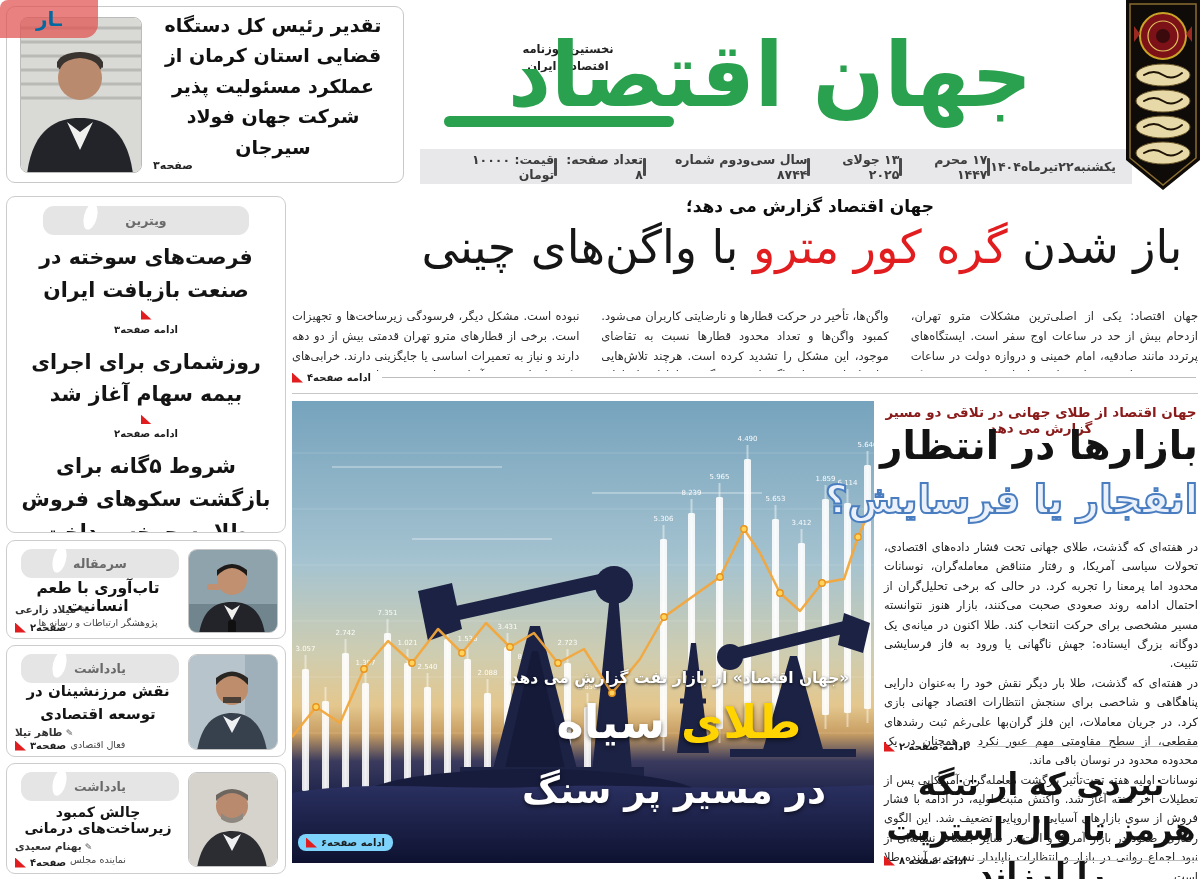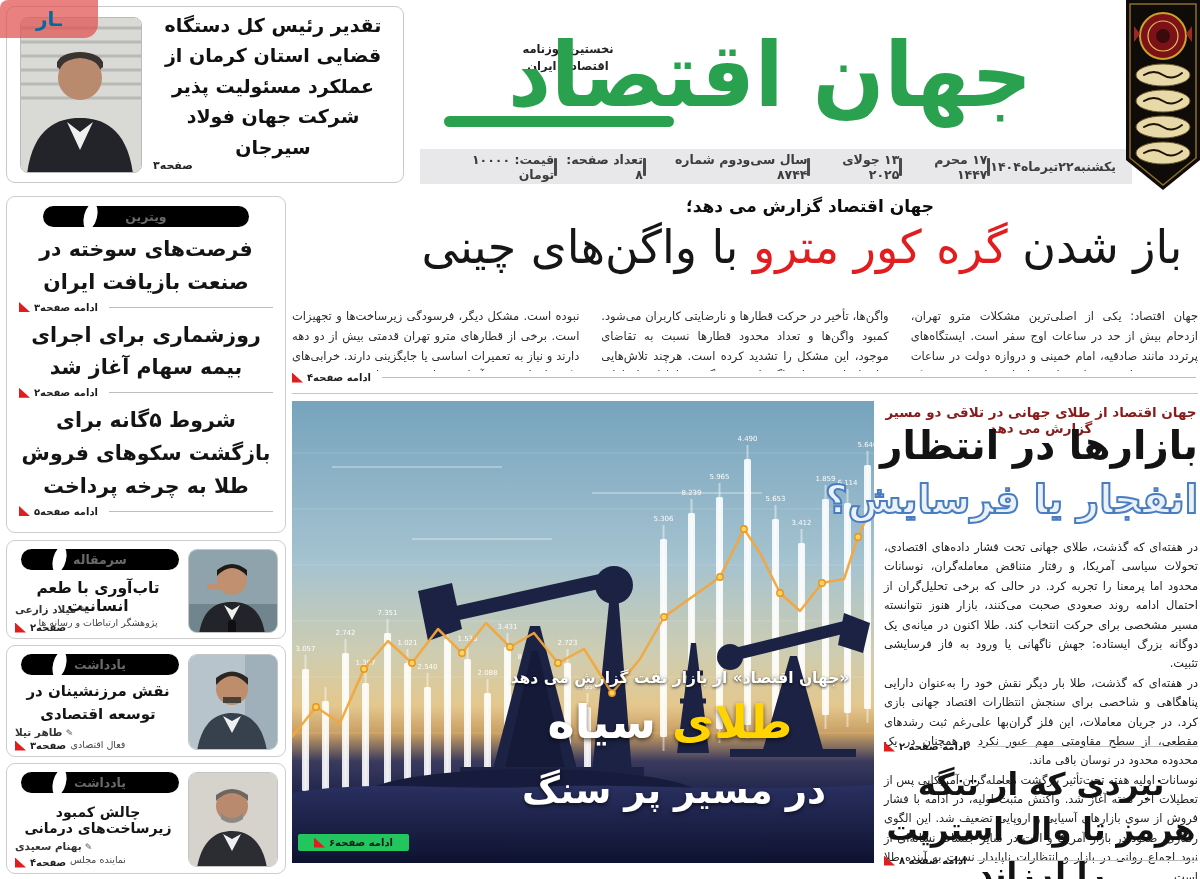--- a/index.html
+++ b/index.html
@@ -38,42 +38,42 @@
 
   
   .cont { display:flex; align-items:center; direction:ltr; gap:4px; }
   .flag { width:11px; height:10px; background:#e21d1f; clip-path:polygon(0 0, 100% 100%, 0 100%); flex:0 0 auto; }
   .cont-txt { font-size:10px; font-weight:bold; color:#1c1c1c; direction:rtl; white-space:nowrap; }
   .cont-line { flex:1; border-top:1px solid #bdbdbd; margin-left:7px; }
 
   
   #oil-photo { left:292px; top:401px; width:582px; height:462px; overflow:hidden; background:#0d1130; }
   #oil-kicker { right:14px; top:268px; width:360px; text-align:center; color:#fff; font-size:15.5px; font-weight:bold; text-shadow:0 1px 3px rgba(0,0,0,.8); }
-  #oil-h1 { right:34px; top:294px; width:340px; text-align:center; font-size:46px; font-weight:bold; text-shadow:0 2px 4px rgba(0,0,0,.6); color:#fff; }
+  #oil-h1 { right:25px; top:294px; width:340px; text-align:center; font-size:46px; font-weight:bold; text-shadow:0 2px 4px rgba(0,0,0,.6); color:#fff; }
   #oil-h1 .gold { color:#ffd400; }
   #oil-h2 { right:40px; top:368px; width:320px; text-align:center; font-size:37px; font-weight:bold; color:#fff; text-shadow:0 2px 4px rgba(0,0,0,.6); }
-  #oil-cont { left:6px; bottom:12px; background:#22c55e; padding:3px 16px; border-radius:2px; }
+  #oil-cont { left:6px; bottom:12px; background:#7dd3fc; padding:3px 8px; border-radius:8px; }
 
   
   #gold-kicker { left:884px; top:404px; width:314px; text-align:center; font-size:13.5px; font-weight:bold; color:#8a1b1b; }
   #gold-h-black { left:884px; top:423px; width:314px; text-align:center; font-size:39px; font-weight:bold; color:#131313; white-space:nowrap; }
   #gold-h-blue { left:884px; top:477px; width:314px; text-align:center; font-size:39px; font-weight:bold; color:#eaf1fa; -webkit-text-stroke:2px #4a7dc0; text-shadow:0 0 2px #a9c2e2; white-space:nowrap; }
   #gold-body { left:884px; top:538px; width:314px; font-size:11.4px; line-height:1.7; text-align:justify; color:#222; }
   #gold-cont { left:884px; top:741px; width:314px; }
   #hormuz-headline { left:884px; top:762px; width:314px; text-align:center; font-size:31px; font-weight:bold; line-height:1.45; color:#131313; }
   #hormuz-cont { left:884px; top:855px; width:314px; }
 
   
   .side-box { position:absolute; left:6px; width:280px; border:1px solid #cdcdcd; border-radius:9px; background:#fff; overflow:hidden; }
-  .tab { position:relative; background:#000000; border-radius:11px; height:21px; display:flex; align-items:center; justify-content:center; font-size:12.5px; font-weight:bold; color:#6a6a6a; }
+  .tab { position:relative; background:#e5e5e5; border-radius:11px; height:29px; display:flex; align-items:center; justify-content:center; font-size:12.5px; font-weight:bold; color:#6a6a6a; }
   .tab-notch { position:absolute; left:20%; top:-3px; width:13px; height:27px; background:#fff; border-radius:50%; transform:rotate(14deg); }
   #vitrin-box { top:196px; height:337px; padding:9px 12px 6px; }
   #vitrin-box .tab { width:206px; margin:0 auto; }
   .vitrin-title { text-align:center; font-size:20.5px; font-weight:bold; line-height:1.6; color:#141414; margin:6px 2px 3px; }
-  .vitrin-cont { margin:0 0 4px; }
+  .vitrin-cont { margin:0 0 4px;flex-direction:column; }
 
   .op-box { height:100px; }
   .op-photo { position:absolute; right:7px; top:8px; width:90px; border-radius:9px; overflow:hidden; border:1px solid #c4c4c4; }
   .op-tab { position:absolute; left:14px; top:8px; width:158px; }
   .op-title { position:absolute; left:8px; width:166px; text-align:center; font-weight:bold; color:#141414; }
   .op-author { position:absolute; left:8px; width:166px; text-align:left; font-size:10.5px; font-weight:bold; color:#333; }
   .op-role { position:absolute; left:8px; width:166px; text-align:center; font-size:9.5px; color:#444; }
   .op-cont { position:absolute; left:8px; bottom:5px; }
   .pen-icon { font-size:9px; color:#555; }
 </style>

